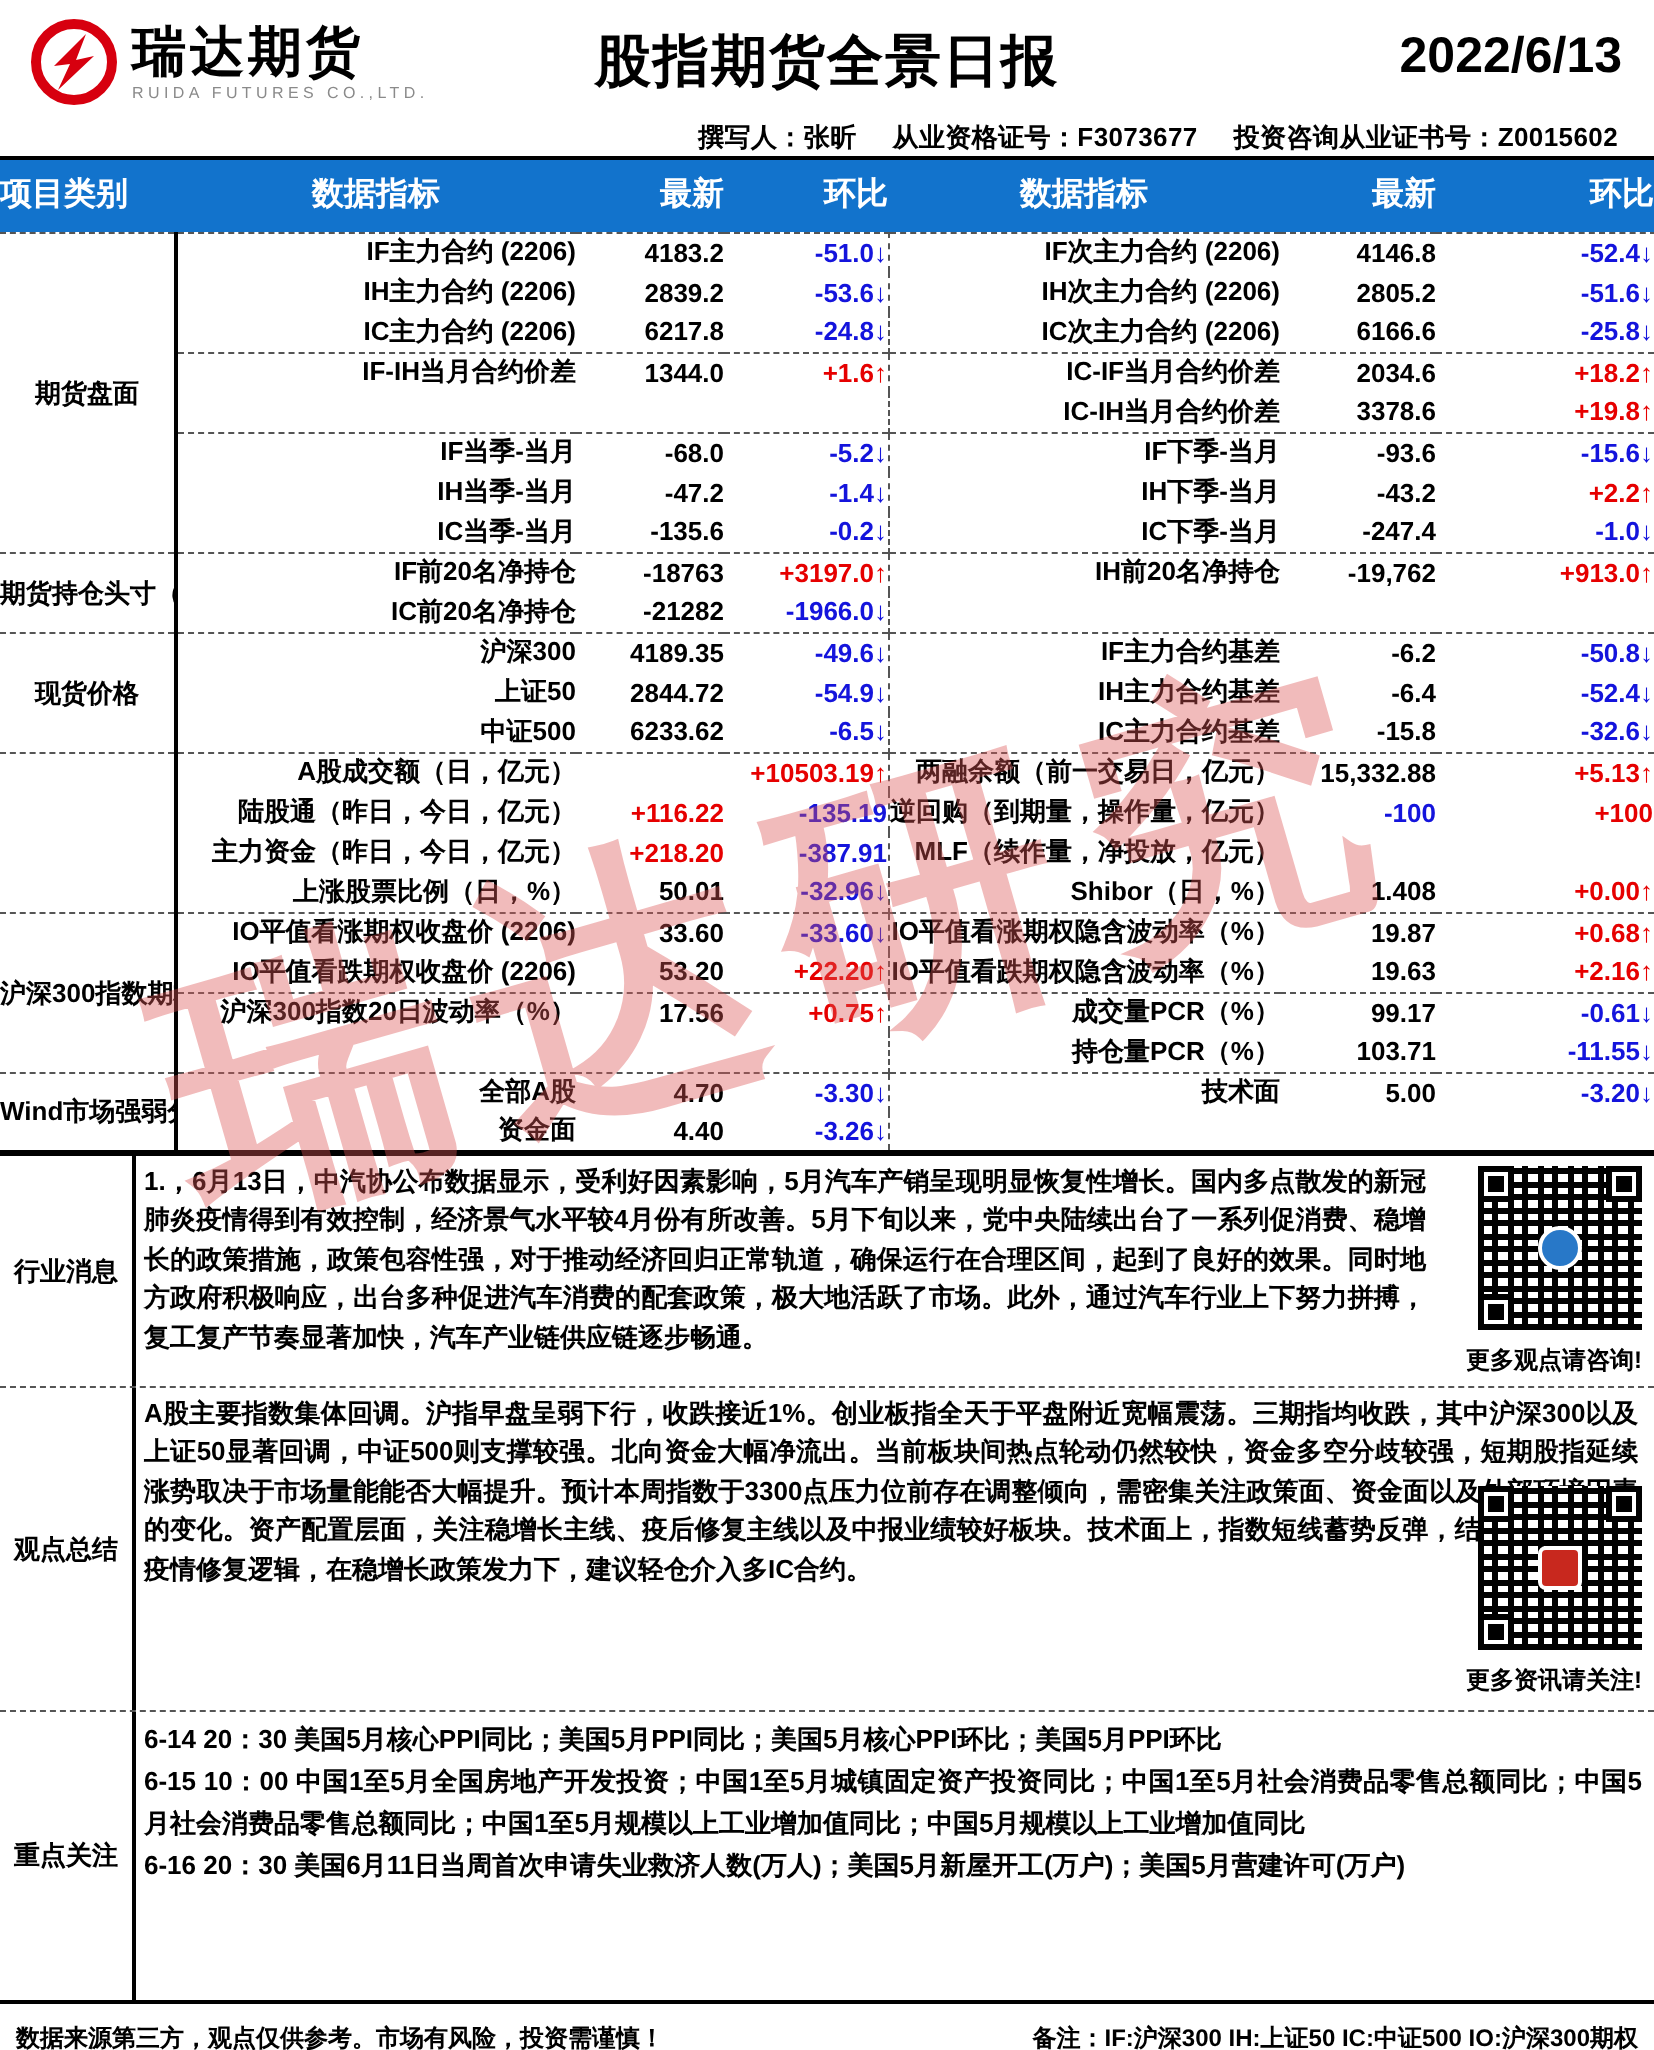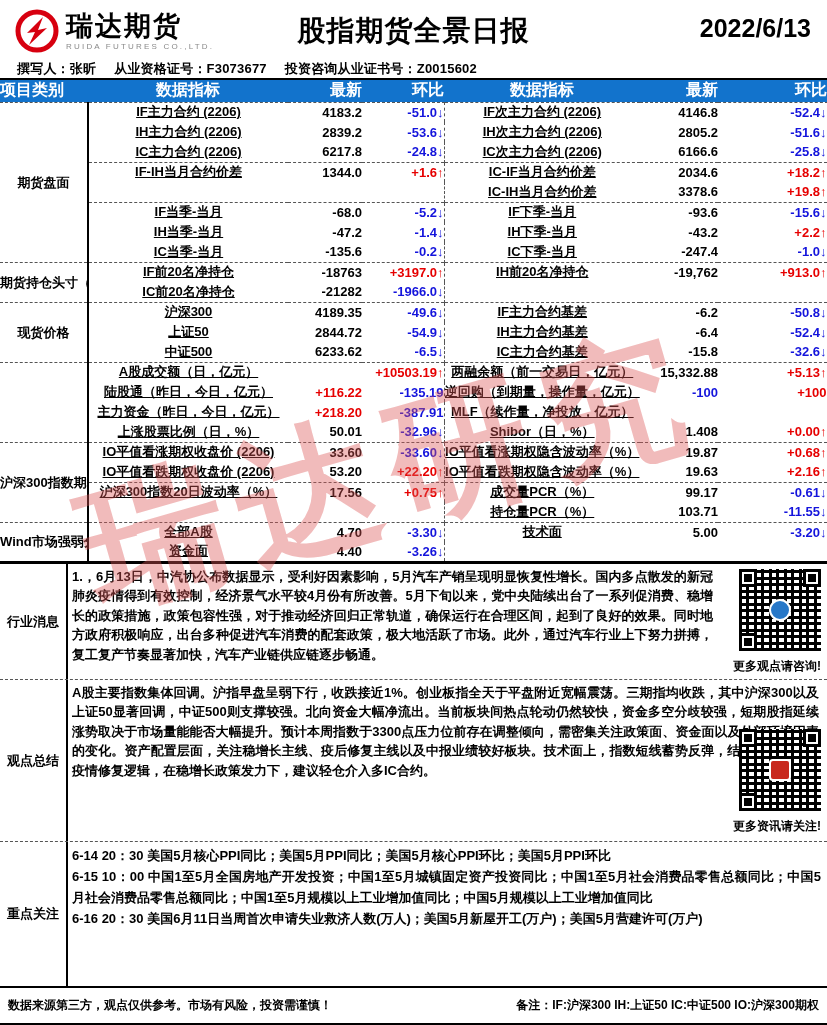--- a/index.html
+++ b/index.html
@@ -12,34 +12,34 @@
   .top { position:relative; height:60px; padding-top:6px; }
   .brand { position:absolute; left:14px; top:8px; display:flex; align-items:center;justify-content:flex-end; }
   .brand svg { display:block; }
   .brand-txt { margin-left:6px; }
   .brand-cn { font-size:27px; font-weight:bold; letter-spacing:2px; line-height:28px; }
   .brand-en { font-size:8px; color:#8a8a8a; letter-spacing:2.2px; margin-top:2px; }
   .doc-title { position:absolute; left:50%; top:12px; transform:translateX(-50%);
     font-size:28px; font-weight:bold; letter-spacing:1px; white-space:nowrap; }
   .doc-date { position:absolute; right:16px; top:14px; font-size:25px; font-weight:bold; }
   .author-line { height:20px; padding-left:17px; font-size:13px; font-weight:bold;
-    border-bottom:2.5px solid #000; letter-spacing:.2px; }
+    border-bottom:2.5px solid #000; letter-spacing:.2px;text-align:right; }
   .author-line span { margin-right:18px; }
   
   table.grid { width:827px; border-collapse:collapse; table-layout:fixed; border-bottom:3px solid #000; }
   table.grid th {
-    background:#1273CC; color:#fff; font-size:16px; font-weight:bold; height:22px; padding:0;
+    background:#1273CC; color:#fff; font-size:16px; font-weight:bold; height:36px; padding:0;
   }
   th.h-cat { text-align:left; padding-left:8px; }
   th.h-lbl { text-align:center; }
   th.h-val { text-align:right; padding-right:10px; }
   th.h-chg { text-align:right; padding-right:6px; }
   table.grid td { height:20px; font-size:13px; font-weight:bold; padding:0; white-space:nowrap; overflow:hidden; }
   td.cat { border-right:2px solid #000; text-align:center; white-space:normal; line-height:15px; font-size:13px; }
-  td.lbl { text-align:center; padding-left:4px;text-decoration:underline; }
+  td.lbl { text-align:right; padding-left:4px; }
   td.val { text-align:right; padding-right:8px;margin-top:28px; }
   td.chg { text-align:right; padding-right:6px; }
   td.chg.mid { border-right:1.5px dashed #555; }
   td.chg.last { border-right:1.5px dashed #555; }
   tr.sec-start td { border-top:1.5px dashed #555; }
   tr.sep td { border-top:1.5px dashed #555; }
   .red  { color:#E60000; }
   .blue { color:#1414DC; }
   
   .section { display:flex; width:827px; }

